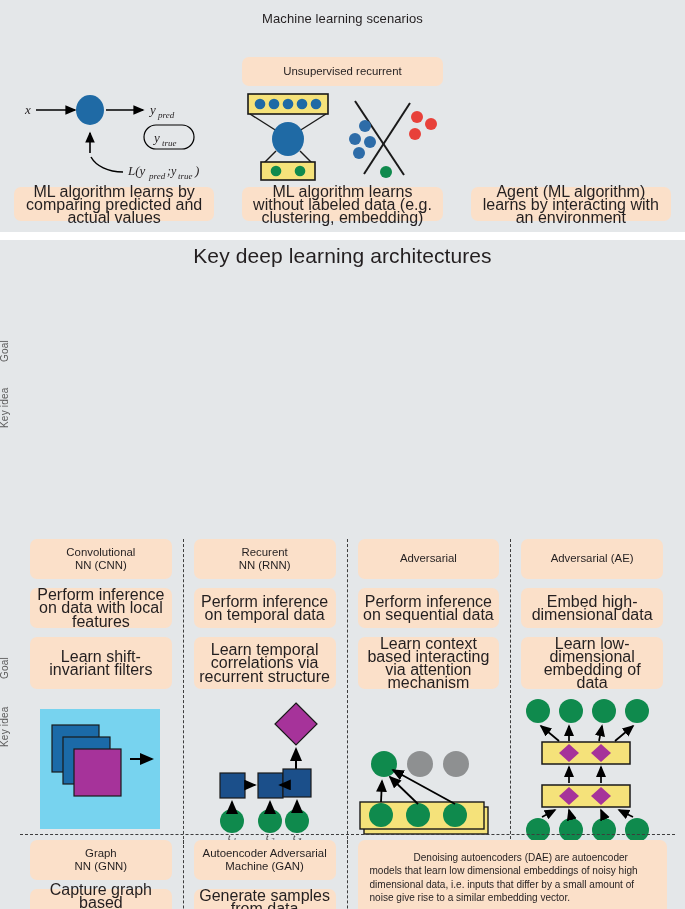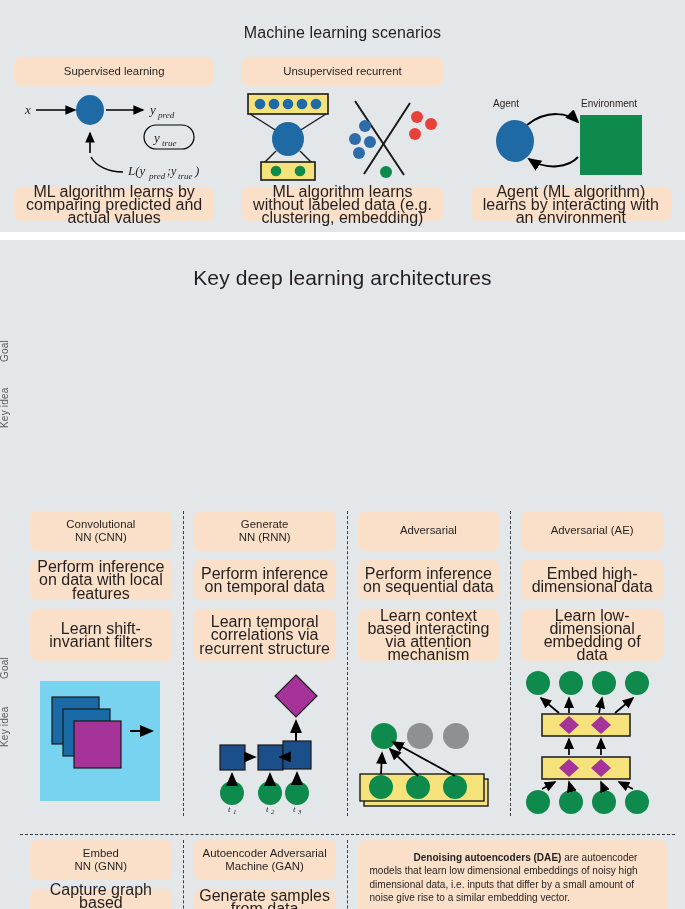--- a/index.html
+++ b/index.html
@@ -14,27 +14,27 @@
     background:#e4e7e9;
     position:absolute;
     left:0;width:685px;
     box-sizing:border-box;
   }
   #panel-ml{ top:0; height:232px; }
   #panel-dl{ top:240px; height:669px; }
 
   .panel-title{
     text-align:center;
-    font-size:16px;
+    font-size:13px;
     font-weight:400;
     letter-spacing:.1px;
     color:#231f20;
-    padding-top:24px;
-  }
-  #panel-dl .panel-title{ padding-top:26px; font-size:21px;}
+    padding-top:11px;
+  }
+  #panel-dl .panel-title{ padding-top:4px; font-size:21px;}
 
   
   .card{
     background:#fbe0c9;
     border-radius:7px;
     box-sizing:border-box;
     display:flex;
     align-items:center;
     justify-content:center;
     text-align:center;
@@ -72,21 +72,21 @@
     color:#5b5b5b;
     letter-spacing:.2px;
     text-align:center;
   }
 
   .dl-grid{
     position:absolute;
     left:20px;width:655px;
     display:flex;
   }
-  #dl-grid-top{ top:271px; height:305px; }
+  #dl-grid-top{ top:299px; height:305px; }
   #dl-grid-bottom{ top:600px; height:300px; }
 
   .dl-col{ position:relative; flex:1 1 0; }
   .dl-col.wide{ flex:2 1 0; }
   .vdash{
     position:absolute;right:0;top:0;bottom:0;width:0;
     border-left:1.6px dashed #3d3d3d;
   }
   .hdash{
     position:absolute;left:20px;right:10px;height:0;
@@ -105,37 +105,36 @@
     background:#fbe0c9;
     border-radius:7px;
     padding:11px 12px 8px 12px;
     box-sizing:border-box;
     font-size:10.05px;
     line-height:13.4px;
     color:#231f20;
     text-align:left;
   }
   .textcard p{ margin:0 0 9px 0; }
-  .textcard b{ font-weight:bold;padding-left:44px; }
+  .textcard b{ font-weight:normal;padding-left:44px; }
 
   
   svg{ display:block; }
   .lbl{ font-size:10px; fill:#231f20; font-family:"Liberation Sans",sans-serif;}
   .mth{ font-family:"Liberation Serif", serif; font-style:italic; fill:#231f20;}
 </style>
 </head>
 <body>
 
 <section class="panel" id="panel-ml">
   <div class="panel-title">Machine learning scenarios</div>
 
   <div class="ml-cols">
 
     <div class="ml-col">
-      <div class="card hdr">Supervised learning</div>
       <div class="ml-figure">
         <svg width="228" height="98" viewBox="0 0 228 98">
           <defs>
             <marker id="ah" markerWidth="7" markerHeight="7" refX="6" refY="3" orient="auto">
               <path d="M0,0 L7,3 L0,6 z" fill="#000"></path>
             </marker>
           </defs>
           <text class="mth" x="25" y="25" font-size="13">x</text>
           <line x1="36" y1="21" x2="75" y2="21" stroke="#000" stroke-width="1.6" marker-end="url(#ah)"></line>
           <ellipse cx="90" cy="21" rx="14" ry="15" fill="#1f6aa5"></ellipse>
@@ -186,35 +185,20 @@
           <circle cx="189" cy="28" r="6" fill="#e8413a"></circle>
           <circle cx="203" cy="35" r="6" fill="#e8413a"></circle>
           <circle cx="187" cy="45" r="6" fill="#e8413a"></circle>
           <circle cx="158" cy="83" r="6" fill="#0f8a4d"></circle>
         </svg>
       </div>
       <div class="card foot">ML algorithm learns without labeled data (e.g. clustering, embedding)</div>
     </div>
 
     <div class="ml-col">
-      <div class="ml-figure">
-        <svg width="228" height="98" viewBox="0 0 228 98">
-          <defs>
-            <marker id="ah2" markerWidth="7" markerHeight="7" refX="6" refY="3" orient="auto">
-              <path d="M0,0 L7,3 L0,6 z" fill="#000"></path>
-            </marker>
-          </defs>
-          <text class="lbl" x="36" y="18">Agent</text>
-          <text class="lbl" x="124" y="18">Environment</text>
-          <ellipse cx="58" cy="52" rx="19" ry="21" fill="#1f6aa5"></ellipse>
-          <rect x="123" y="26" width="62" height="60" fill="#0f8a4d"></rect>
-          <path d="M70,36 C90,20 112,24 121,33" stroke="#000" stroke-width="2" fill="none" marker-end="url(#ah2)"></path>
-          <path d="M121,68 C112,78 90,82 72,70" stroke="#000" stroke-width="2" fill="none" marker-end="url(#ah2)"></path>
-        </svg>
-      </div>
       <div class="card foot">Agent (ML algorithm) learns by interacting with an environment</div>
     </div>
   </div>
 </section>
 
 <section class="panel" id="panel-dl">
   <div class="panel-title">Key deep learning architectures</div>
 
   <div class="axis-label" style="top:88px;height:46px;">Goal</div>
   <div class="axis-label" style="top:140px;height:56px;">Key idea</div>
@@ -241,21 +225,21 @@
           <rect x="43" y="40" width="47" height="47" fill="#1b6aa8" stroke="#1a1a1a" stroke-width="1.2"></rect>
           <rect x="54" y="52" width="47" height="47" fill="#a6339a" stroke="#1a1a1a" stroke-width="1.2"></rect>
           <line x1="110" y1="62" x2="132" y2="62" stroke="#000" stroke-width="2" marker-end="url(#ah3)"></line>
         </svg>
       </div>
       <div class="vdash"></div>
     </div>
 
     <div class="dl-col">
       <div class="card hdr c-name">
-        <span><span>Generate</span><br><span>NN (RNN)</span></span>
+        <span><span>Recurent</span><br><span>NN (RNN)</span></span>
       </div>
       <div class="card c-goal">Perform inference on temporal data</div>
       <div class="card c-idea">Learn temporal correlations via recurrent structure</div>
       <div class="dl-fig">
         <svg width="164" height="145" viewBox="0 0 164 145">
           <defs>
             <marker id="ah4" markerWidth="7" markerHeight="7" refX="6" refY="3" orient="auto">
               <path d="M0,0 L7,3 L0,6 z" fill="#000"></path>
             </marker>
           </defs>
@@ -350,21 +334,21 @@
       </div>
     </div>
   </div>
 
   <div class="hdash" style="top:594px;"></div>
 
   <div class="dl-grid" id="dl-grid-bottom">
 
     <div class="dl-col">
       <div class="card hdr c-name">
-        <span><span>Embed</span><br><span>NN (GNN)</span></span>
+        <span><span>Graph</span><br><span>NN (GNN)</span></span>
       </div>
       <div class="card c-goal">Capture graph based dependencies in the data</div>
 
       <div class="vdash"></div>
     </div>
 
     <div class="dl-col">
       <div class="card hdr c-name">
         <span><span>Autoencoder Adversarial</span><br><span>Machine (GAN)</span></span>
       </div>

